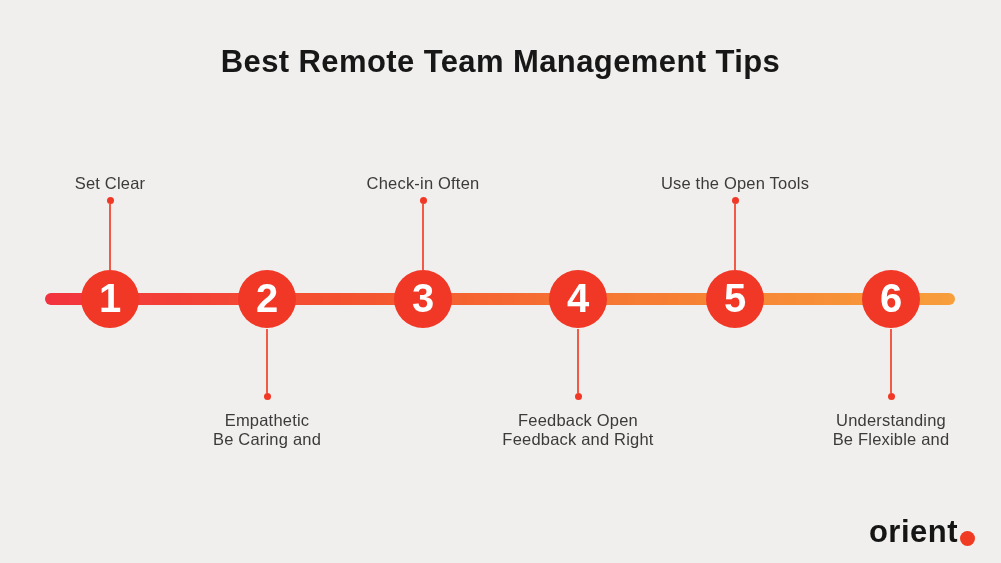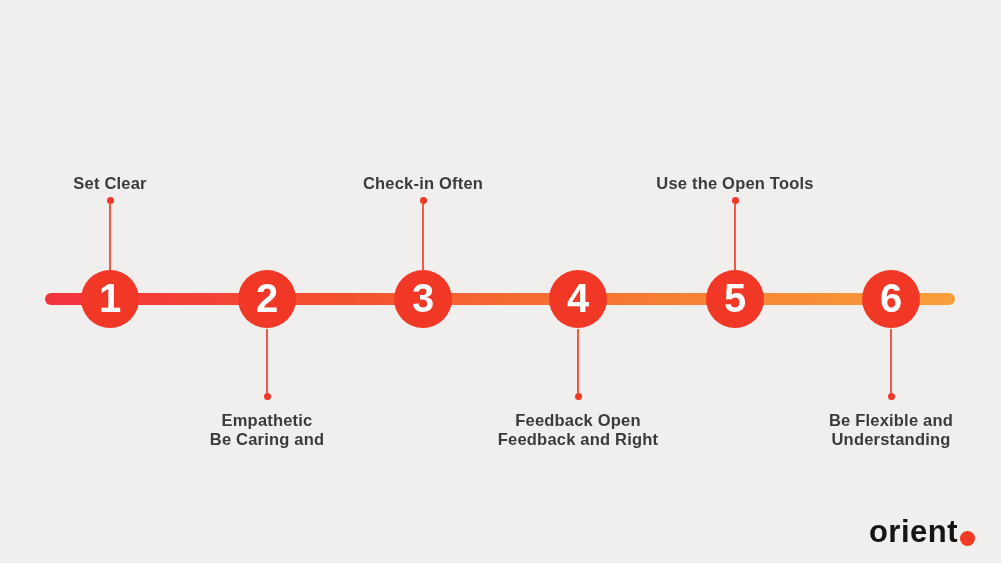--- a/index.html
+++ b/index.html
@@ -99,21 +99,21 @@
     color: var(--label, #3b3b3b);
   }
   .label.above {
     top: 193px;
     transform: translate(-50%, -100%);
   }
   .label.below {
     top: 411px;
     transform: translateX(-50%);
   }
-  .label span { display: block; font-weight: bold; }
+  .label span { display: block; }
   .logo {
     position: absolute;
     right: 26px;
     bottom: 17px;
     display: flex;
     align-items: flex-end;
   }
   .logo-text {
     font-size: 31px;
     font-weight: 800;
@@ -128,20 +128,21 @@
     background: var(--logo_dot, #f13a22);
     margin-left: 2px;
     margin-top: 1px;
   }
 </style>
 </head>
 <body>
 
 <div class="canvas" style="--bg: #f1efed; --title: #171717; --label: #3b3b3b; --circle: #f13726; --number: #ffffff; --connector: #f25a45; --bar1: #f2333e; --bar2: #f4502f; --bar3: #f67c33; --bar4: #f89e3b; --logo_text: #151515; --logo_dot: #f13a22;">
 
+  <div class="title">Best Remote Team Management Tips</div>
 
   <div class="bar"></div>
 
   <div class="ms ms-1">
     <div class="label above">
       <span>Set Clear</span>
     </div>
     <div class="conn-dot above"></div>
     <div class="conn-line above"></div>
     <div class="circle">
@@ -197,22 +198,22 @@
     </div>
   </div>
 
   <div class="ms ms-6">
     <div class="circle">
       <span>6</span>
     </div>
     <div class="conn-line below"></div>
     <div class="conn-dot below"></div>
     <div class="label below">
+      <span>Understanding</span>
       <span>Be Flexible and</span>
-      <span>Understanding</span>
     </div>
   </div>
 
   <div class="logo">
     <span class="logo-text">orient</span>
     <span class="logo-dot"></span>
   </div>
 
 </div>
 

